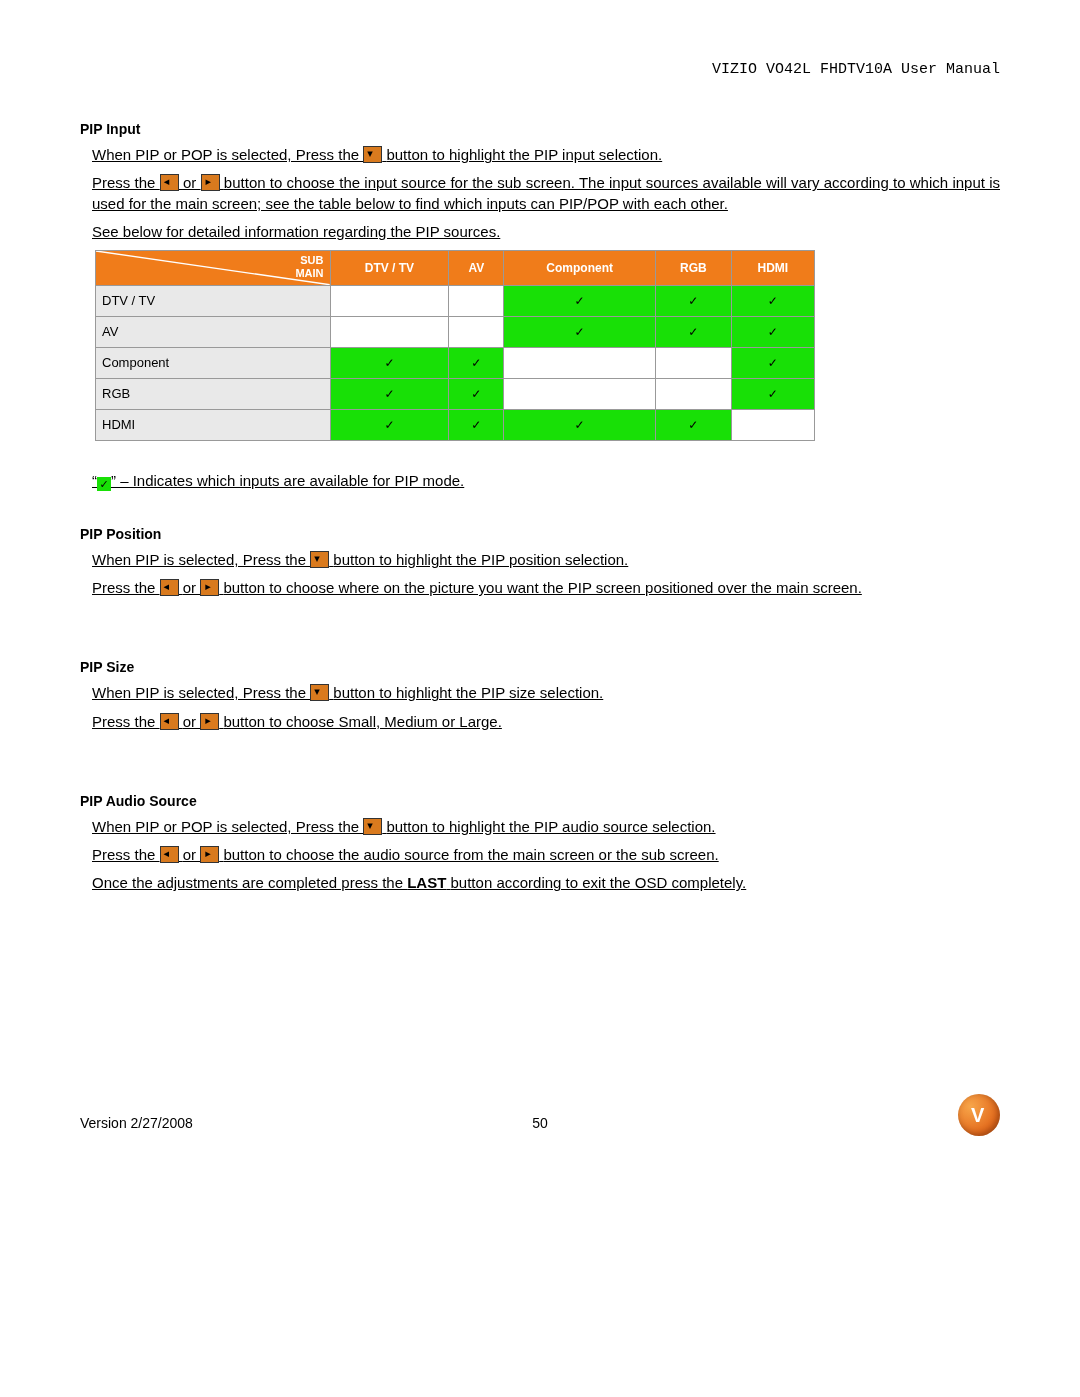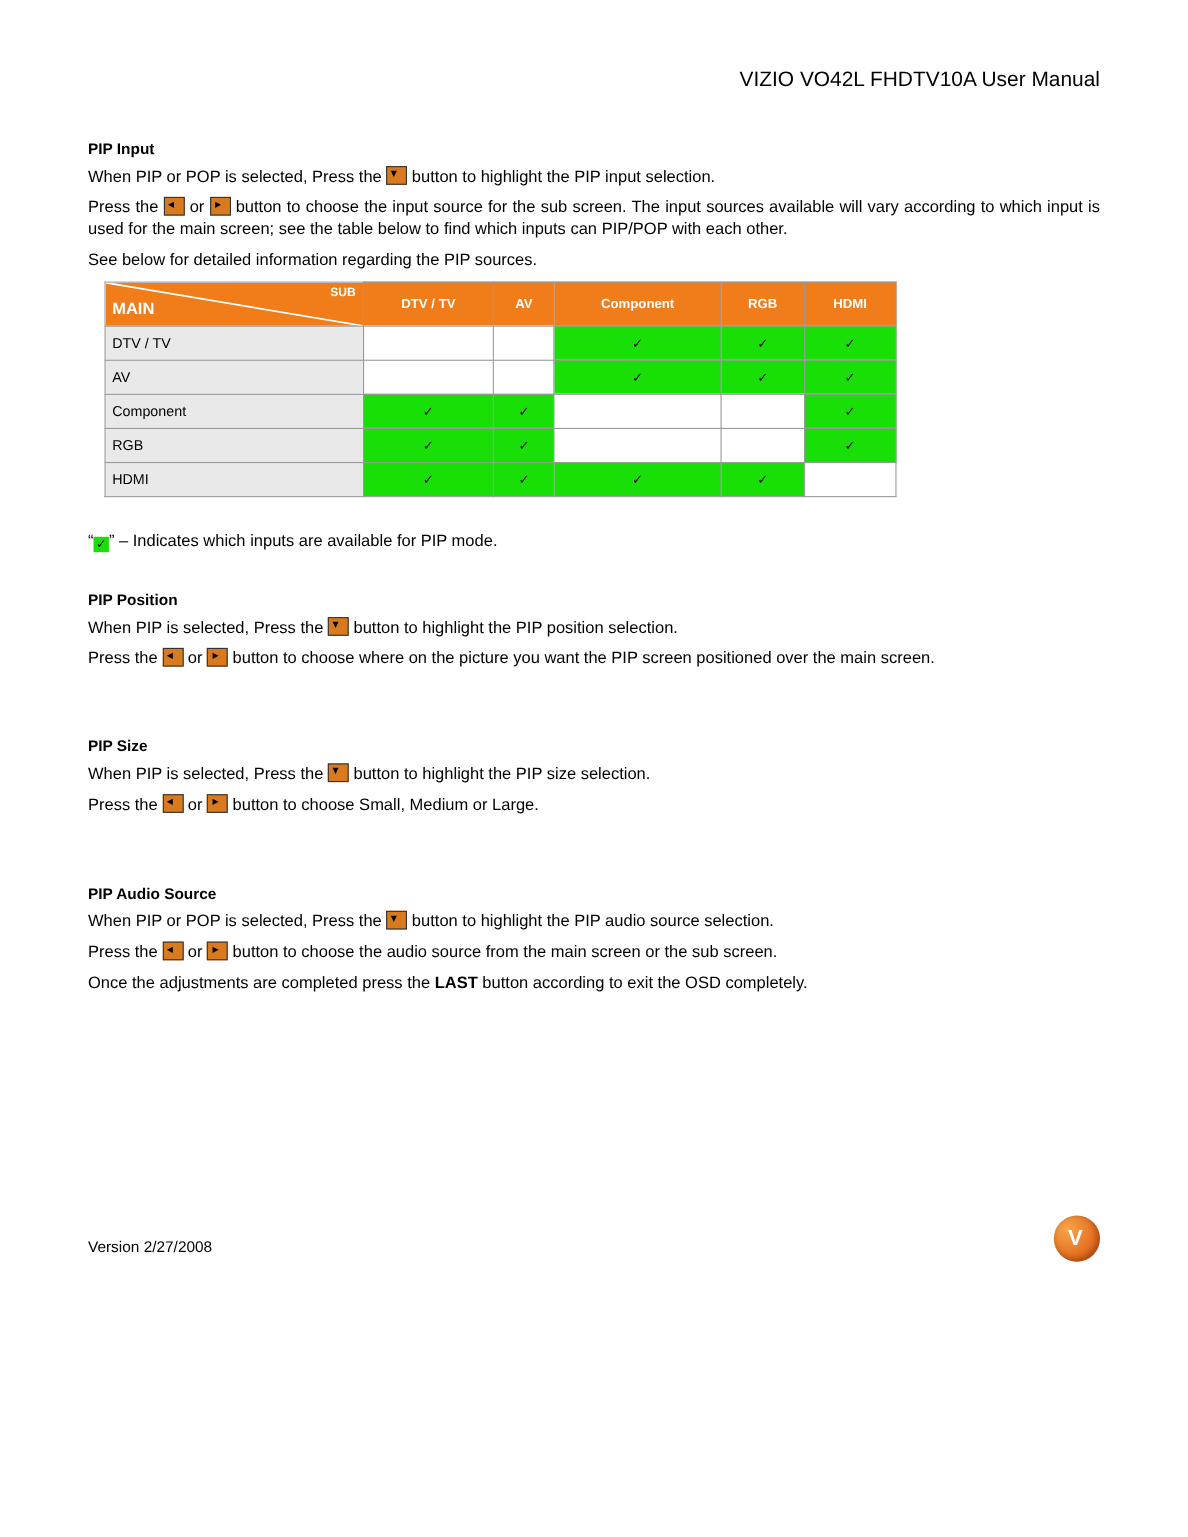--- a/index.html
+++ b/index.html
@@ -6,23 +6,23 @@
     font-family: Arial, Helvetica, sans-serif;
     font-size: 15px;
     color: #000;
     background: #fff;
     margin: 0;
     padding: 60px 80px 40px 80px;
     width: 1080px;
     box-sizing: border-box;
     line-height: 1.35;
   }
-  .header-right { text-align: right; margin-bottom: 40px; font-size: 19px; }
+  .header-right { text-align: right; margin-bottom: 40px; font-size: 15px; font-family: Liberation Mono, monospace; }
   h2 { font-size: 14px; font-weight: bold; margin: 18px 0 6px 0; }
-  p { margin: 4px 0 8px 0; }
+  p { margin: 4px 0 8px 12px; text-decoration: underline; }
   .justify { text-align: justify; }
   .btn-icon {
     display: inline-block;
     width: 17px; height: 15px;
     background: #d97a1e;
     border: 1px solid #333;
     vertical-align: -3px;
     position: relative;
   }
   .btn-down::after  { content: "▾"; color:#000; font-size:11px; position:absolute; top:-1px; left:3px; }
@@ -55,21 +55,21 @@
   }
   table.pip thead th.corner {
     background: #f07c1a;
     color: #fff;
     text-align: left;
     position: relative;
     padding: 2px 6px 4px 6px;
     min-width: 110px;
   }
   .corner .sub { text-align: right; font-size: 11px; font-weight: bold; }
-  .corner .main { text-align: left; font-size: 15px; font-weight: bold; margin-top:-2px;}
+  .corner .main { text-align: right; font-size: 11px; font-weight: bold; margin-top:-2px;}
   .corner svg { position:absolute; top:0; left:0; width:100%; height:100%; }
   table.pip tbody td.rowhead { background:#e9e9e9; text-align:left; }
   table.pip tbody td { text-align:center; background:#fff; }
   table.pip tbody td.yes { background:#18e006; color:#000; }
   .checkmark { font-size:12px; }
 
   .footer {
     position: relative;
     margin-top: 220px;
     font-size: 14px;
@@ -214,15 +214,16 @@
   <span class="btn-icon btn-right"></span>
   <span> button to choose the audio source from the main screen or the sub screen.</span>
 </p>
 <p>
   <span>Once the adjustments are completed press the </span>
   <b>LAST</b>
   <span> button according to exit the OSD completely.</span>
 </p>
 
 <div class="footer">
+  <span class="pagenum">50</span>
   <span class="version">Version 2/27/2008</span>
   <div class="logo"></div>
 </div>
 
 </body></html>

